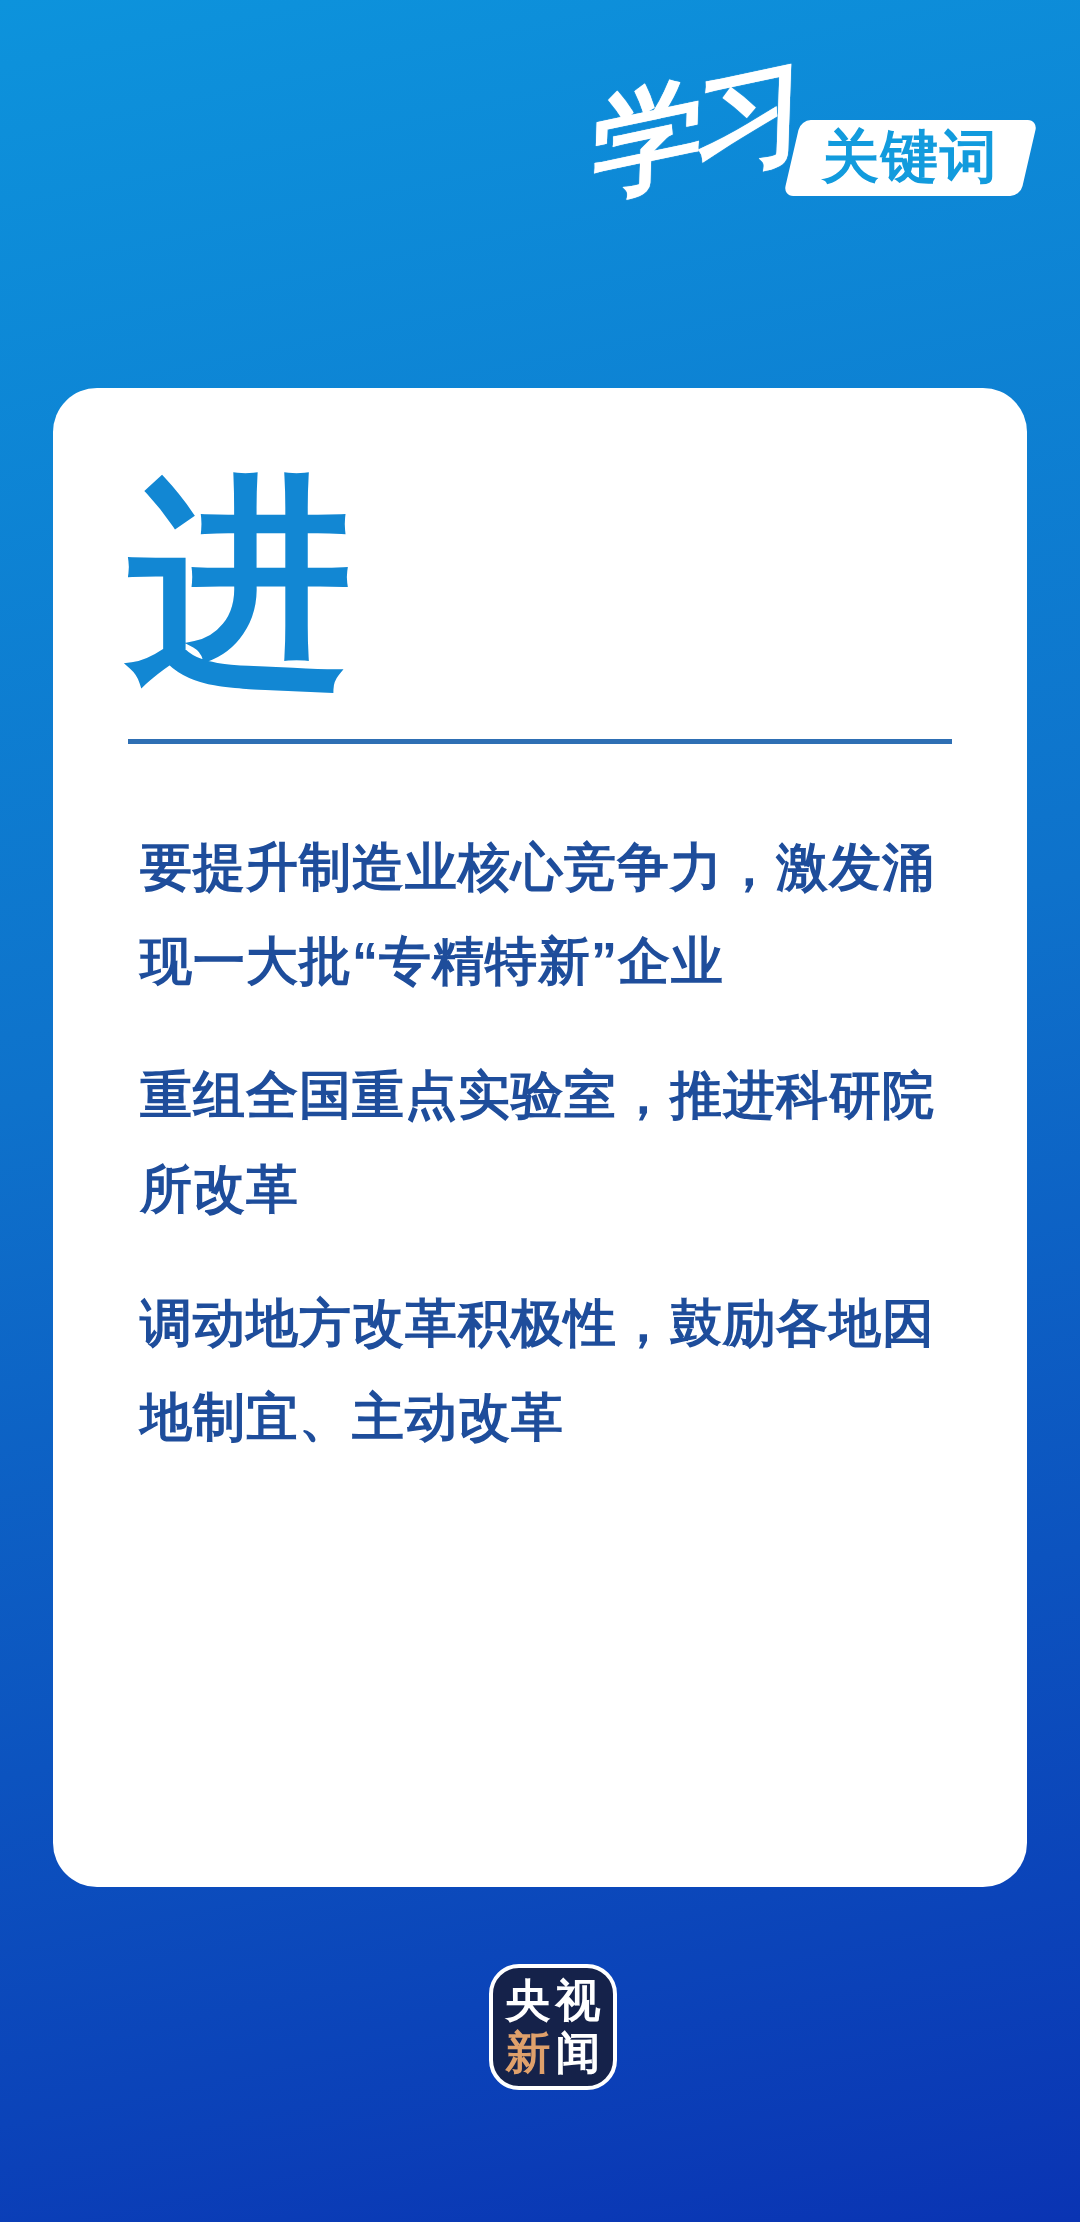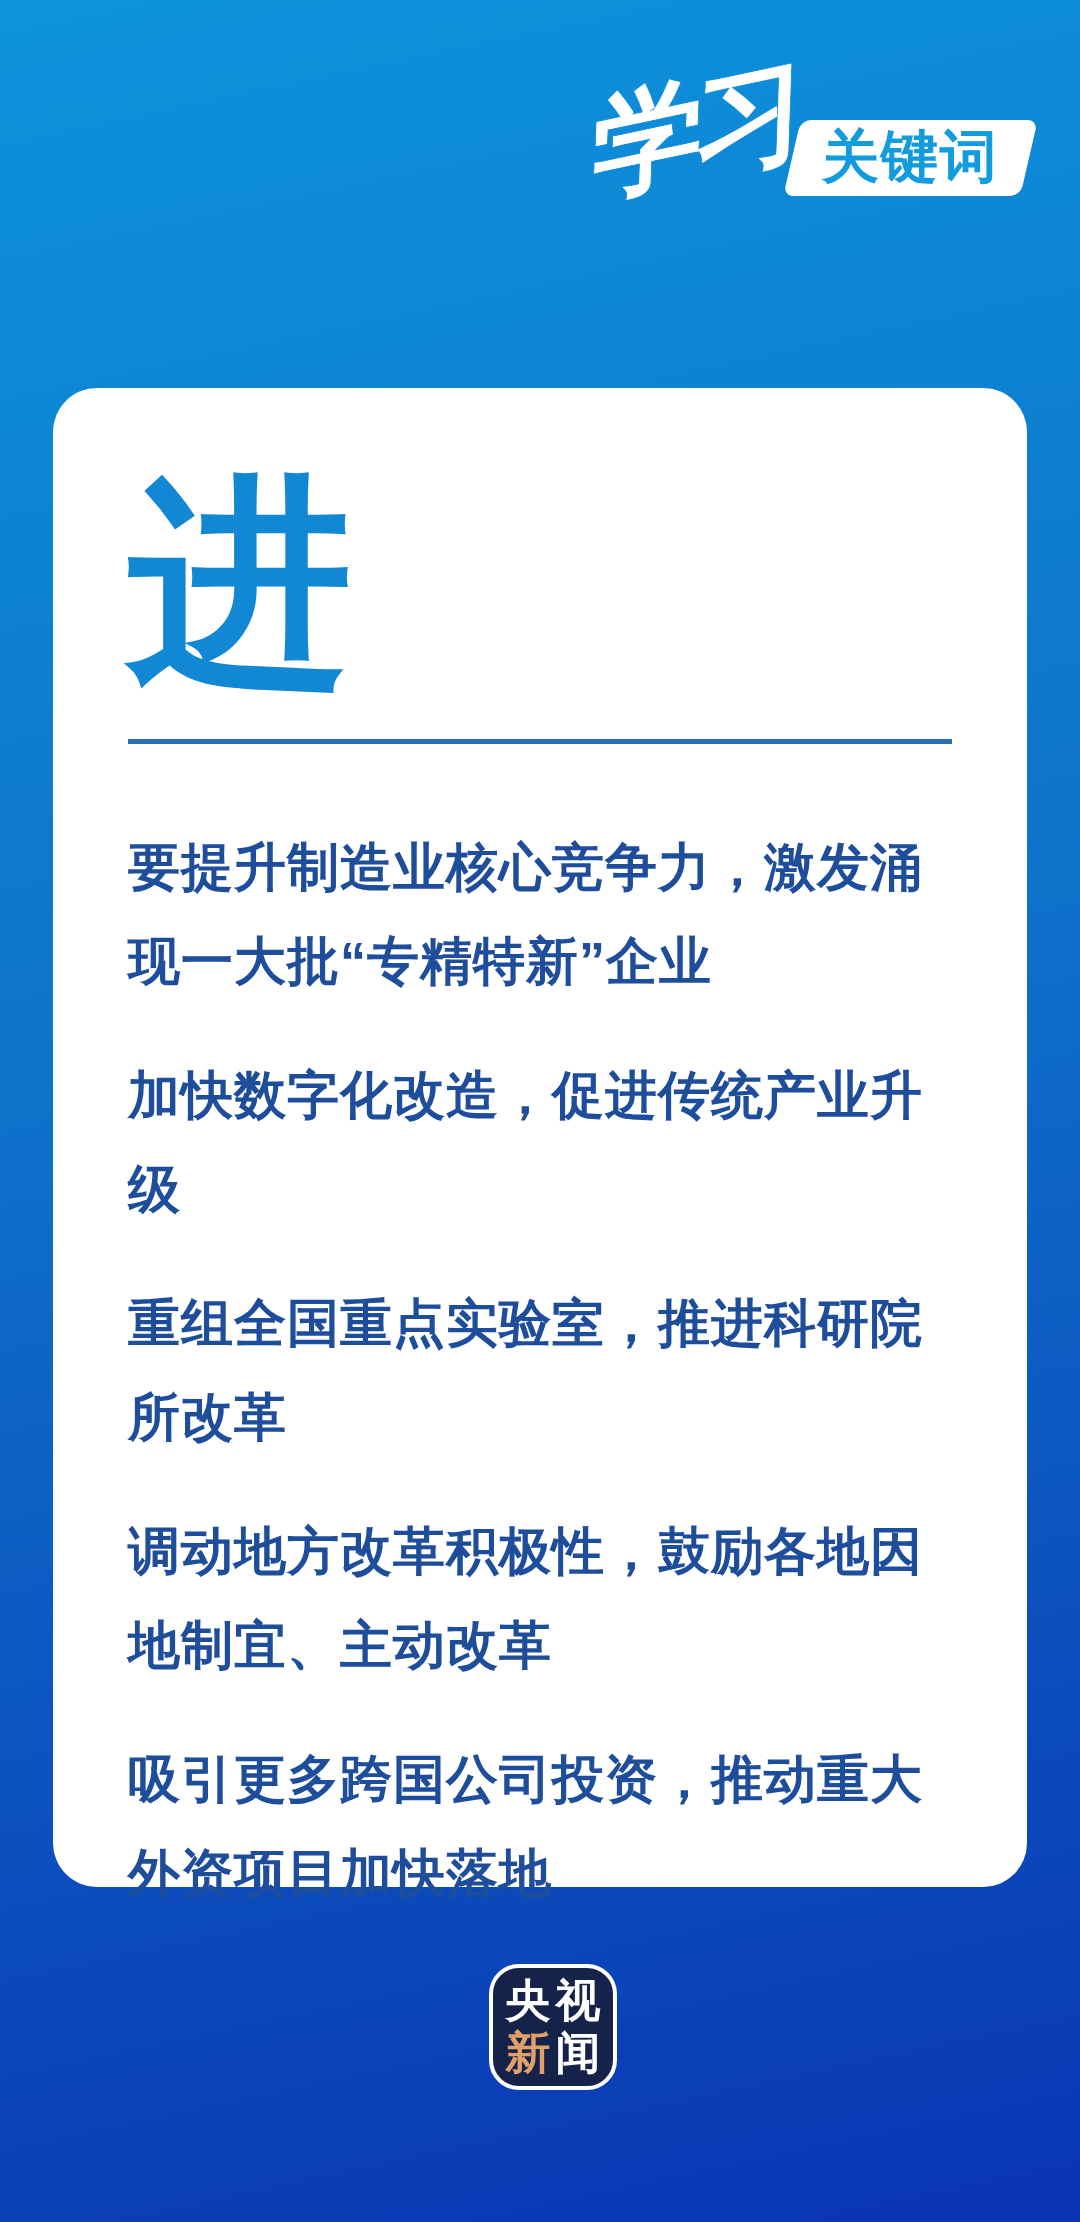--- a/index.html
+++ b/index.html
@@ -78,21 +78,21 @@
     font-weight: 700;
     color: #1287d3;
   }
   .divider {
     height: 5px;
     background: #2e6fb4;
     margin-top: 46px;
   }
   .points { margin: 76px 0 0; }
   .points p {
-    margin: 0 0 40px;
+    margin: 0 12px 40px;
     font-size: 52px;
     line-height: 94px;
     font-weight: 700;
     color: #1e4d9b;
     letter-spacing: 1px;
   }
 
   
   .cctv {
     position: absolute;
@@ -130,24 +130,22 @@
       <div class="badge-bg"></div>
       <span class="badge-label">关键词</span>
     </div>
   </div>
 
   <div class="card">
     <h1 class="keyword">进</h1>
     <div class="divider"></div>
     <div class="points">
       <p>要提升制造业核心竞争力，激发涌现一大批“专精特新”企业</p>
-      <p>加快数字化改造，促进传统产业升级</p>
       <p>重组全国重点实验室，推进科研院所改革</p>
       <p>调动地方改革积极性，鼓励各地因地制宜、主动改革</p>
-      <p>吸引更多跨国公司投资，推动重大外资项目加快落地</p>
     </div>
   </div>
 
   <div class="cctv">
     <div class="cctv-row">
       <span>央</span>
       <span>视</span>
     </div>
     <div class="cctv-row">
       <span class="gold">新</span>

